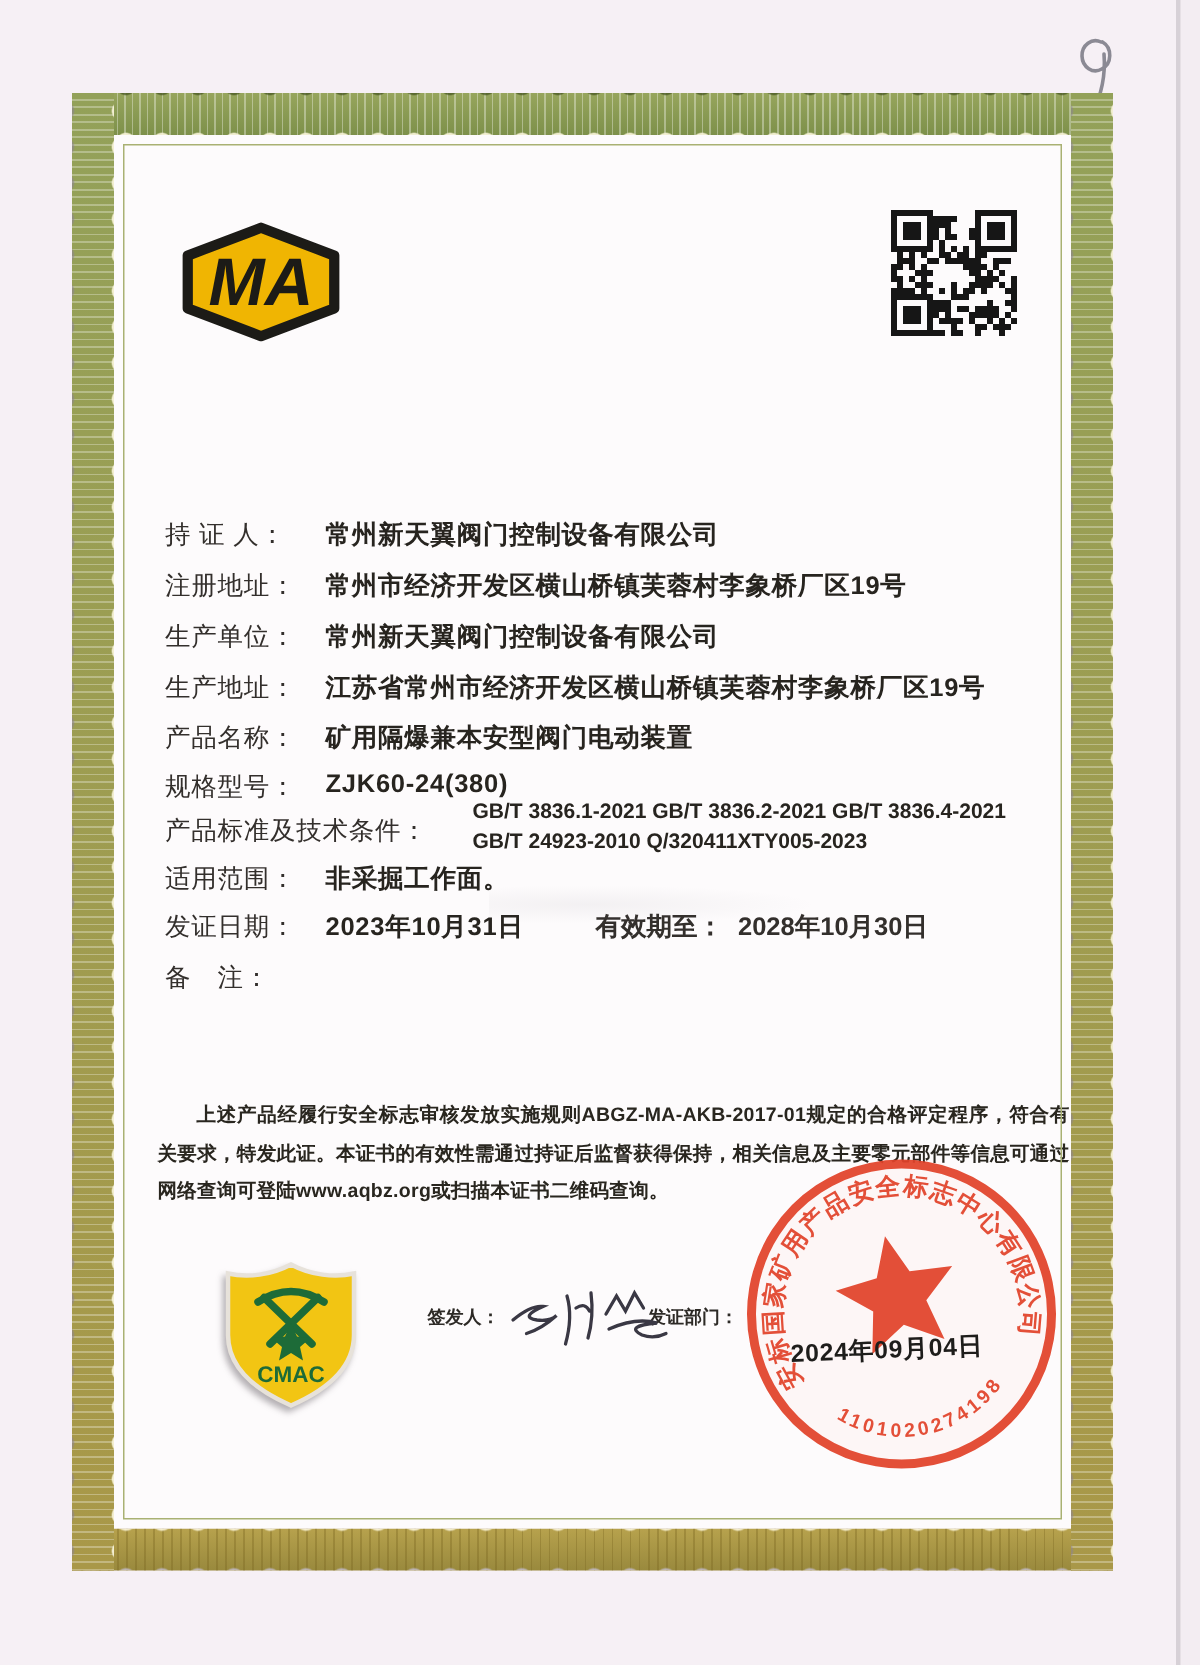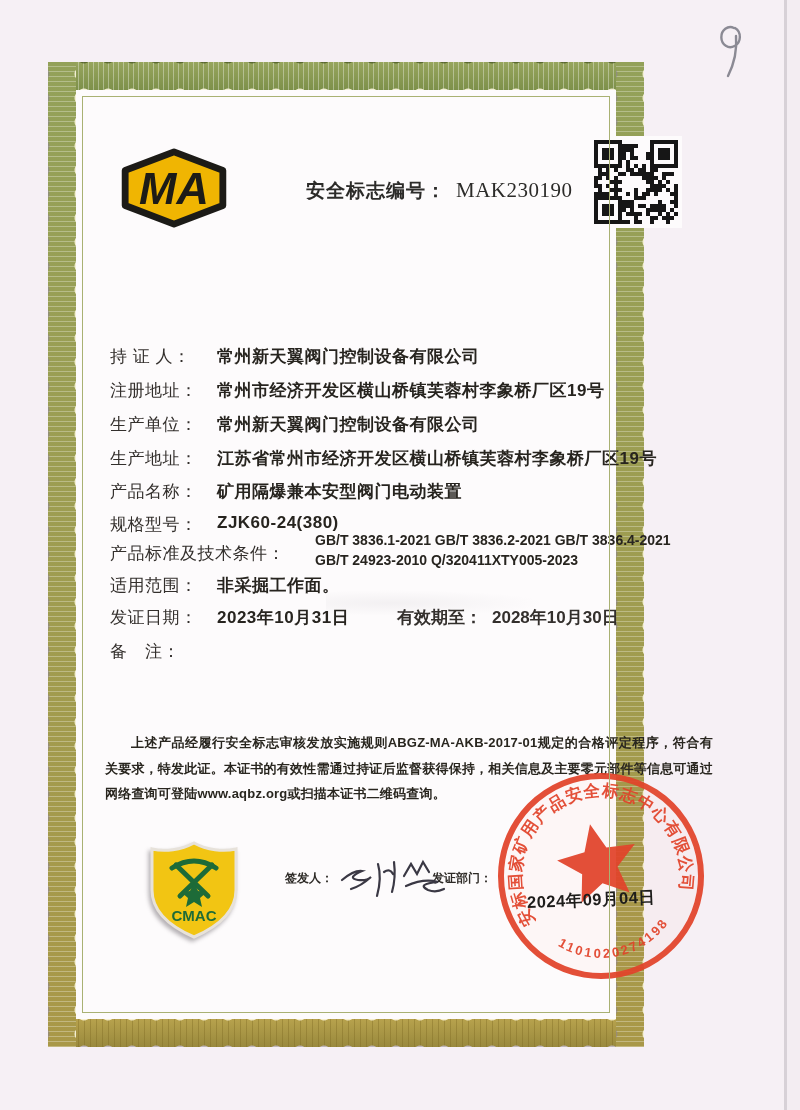--- a/index.html
+++ b/index.html
@@ -4,21 +4,21 @@
 <style>
   html,body{margin:0;padding:0;}
   body{font-family:"Liberation Sans",sans-serif;}
   .page{position:relative;width:800px;height:1110px;background:#f6f0f5;overflow:hidden;}
   
   .scan-edge{position:absolute;top:0;bottom:0;left:784px;width:3px;background:#d7d1d7;}
   .scan-right{position:absolute;top:0;bottom:0;left:787px;right:0;background:#f3edf2;}
   .handnum{position:absolute;left:712px;top:22px;width:34px;height:60px;}
 
   
-  .cert{position:absolute;left:48px;top:62px;width:596px;height:985px;}
+  .cert{position:absolute;left:48px;top:62px;width:694px;height:985px;}
   .band{position:absolute;}
   .band-top{left:0;top:0;right:0;height:28px;
     background-image:
       radial-gradient(circle at 50% 118%, rgba(247,243,216,.95) 6px, rgba(247,243,216,0) 7px),
       radial-gradient(circle at 50% -18%, rgba(70,86,33,.75) 6px, rgba(70,86,33,0) 7px),
       repeating-linear-gradient(90deg, rgba(255,255,255,.35) 0 1px, rgba(255,255,255,0) 1px 5px),
       linear-gradient(180deg,#97a55d,#7d904a);
     background-size:24px 28px,24px 28px,auto,auto;}
   .band-bottom{left:0;bottom:0;right:0;height:28px;
     background-image:
@@ -88,23 +88,20 @@
     <div class="band band-left"></div>
     <div class="band band-right"></div>
 
     <div class="content">
 
       <svg class="abs ma-logo" viewBox="0 0 120 86">
         <path d="M10,26 L60,7 L110,26 L110,62 L60,81 L10,62 Z" fill="#f0b502" stroke="#1c1b17" stroke-width="7" stroke-linejoin="round"></path>
         <text x="60" y="60" text-anchor="middle" font-family="Liberation Sans, sans-serif" font-size="46" font-weight="bold" font-style="italic" fill="#1c1b17">MA</text>
       </svg>
 
-      <div class="abs certno-row">
-        <span class="lbl">安全标志编号：</span><span class="val">MAK230190</span>
-      </div>
 
       <svg class="abs qr" viewBox="0 0 92 92">
         <rect x="0" y="0" width="92" height="92" fill="#fdfbfc"></rect>
         <g id="qr-cells" fill="#161616">
             <rect x="4" y="4" width="28" height="28" fill="#161616"></rect>
             <rect x="8" y="8" width="20" height="20" fill="#fdfbfc"></rect>
             <rect x="12" y="12" width="12" height="12" fill="#161616"></rect>
             <rect x="60" y="4" width="28" height="28" fill="#161616"></rect>
             <rect x="64" y="8" width="20" height="20" fill="#fdfbfc"></rect>
             <rect x="68" y="12" width="12" height="12" fill="#161616"></rect>

